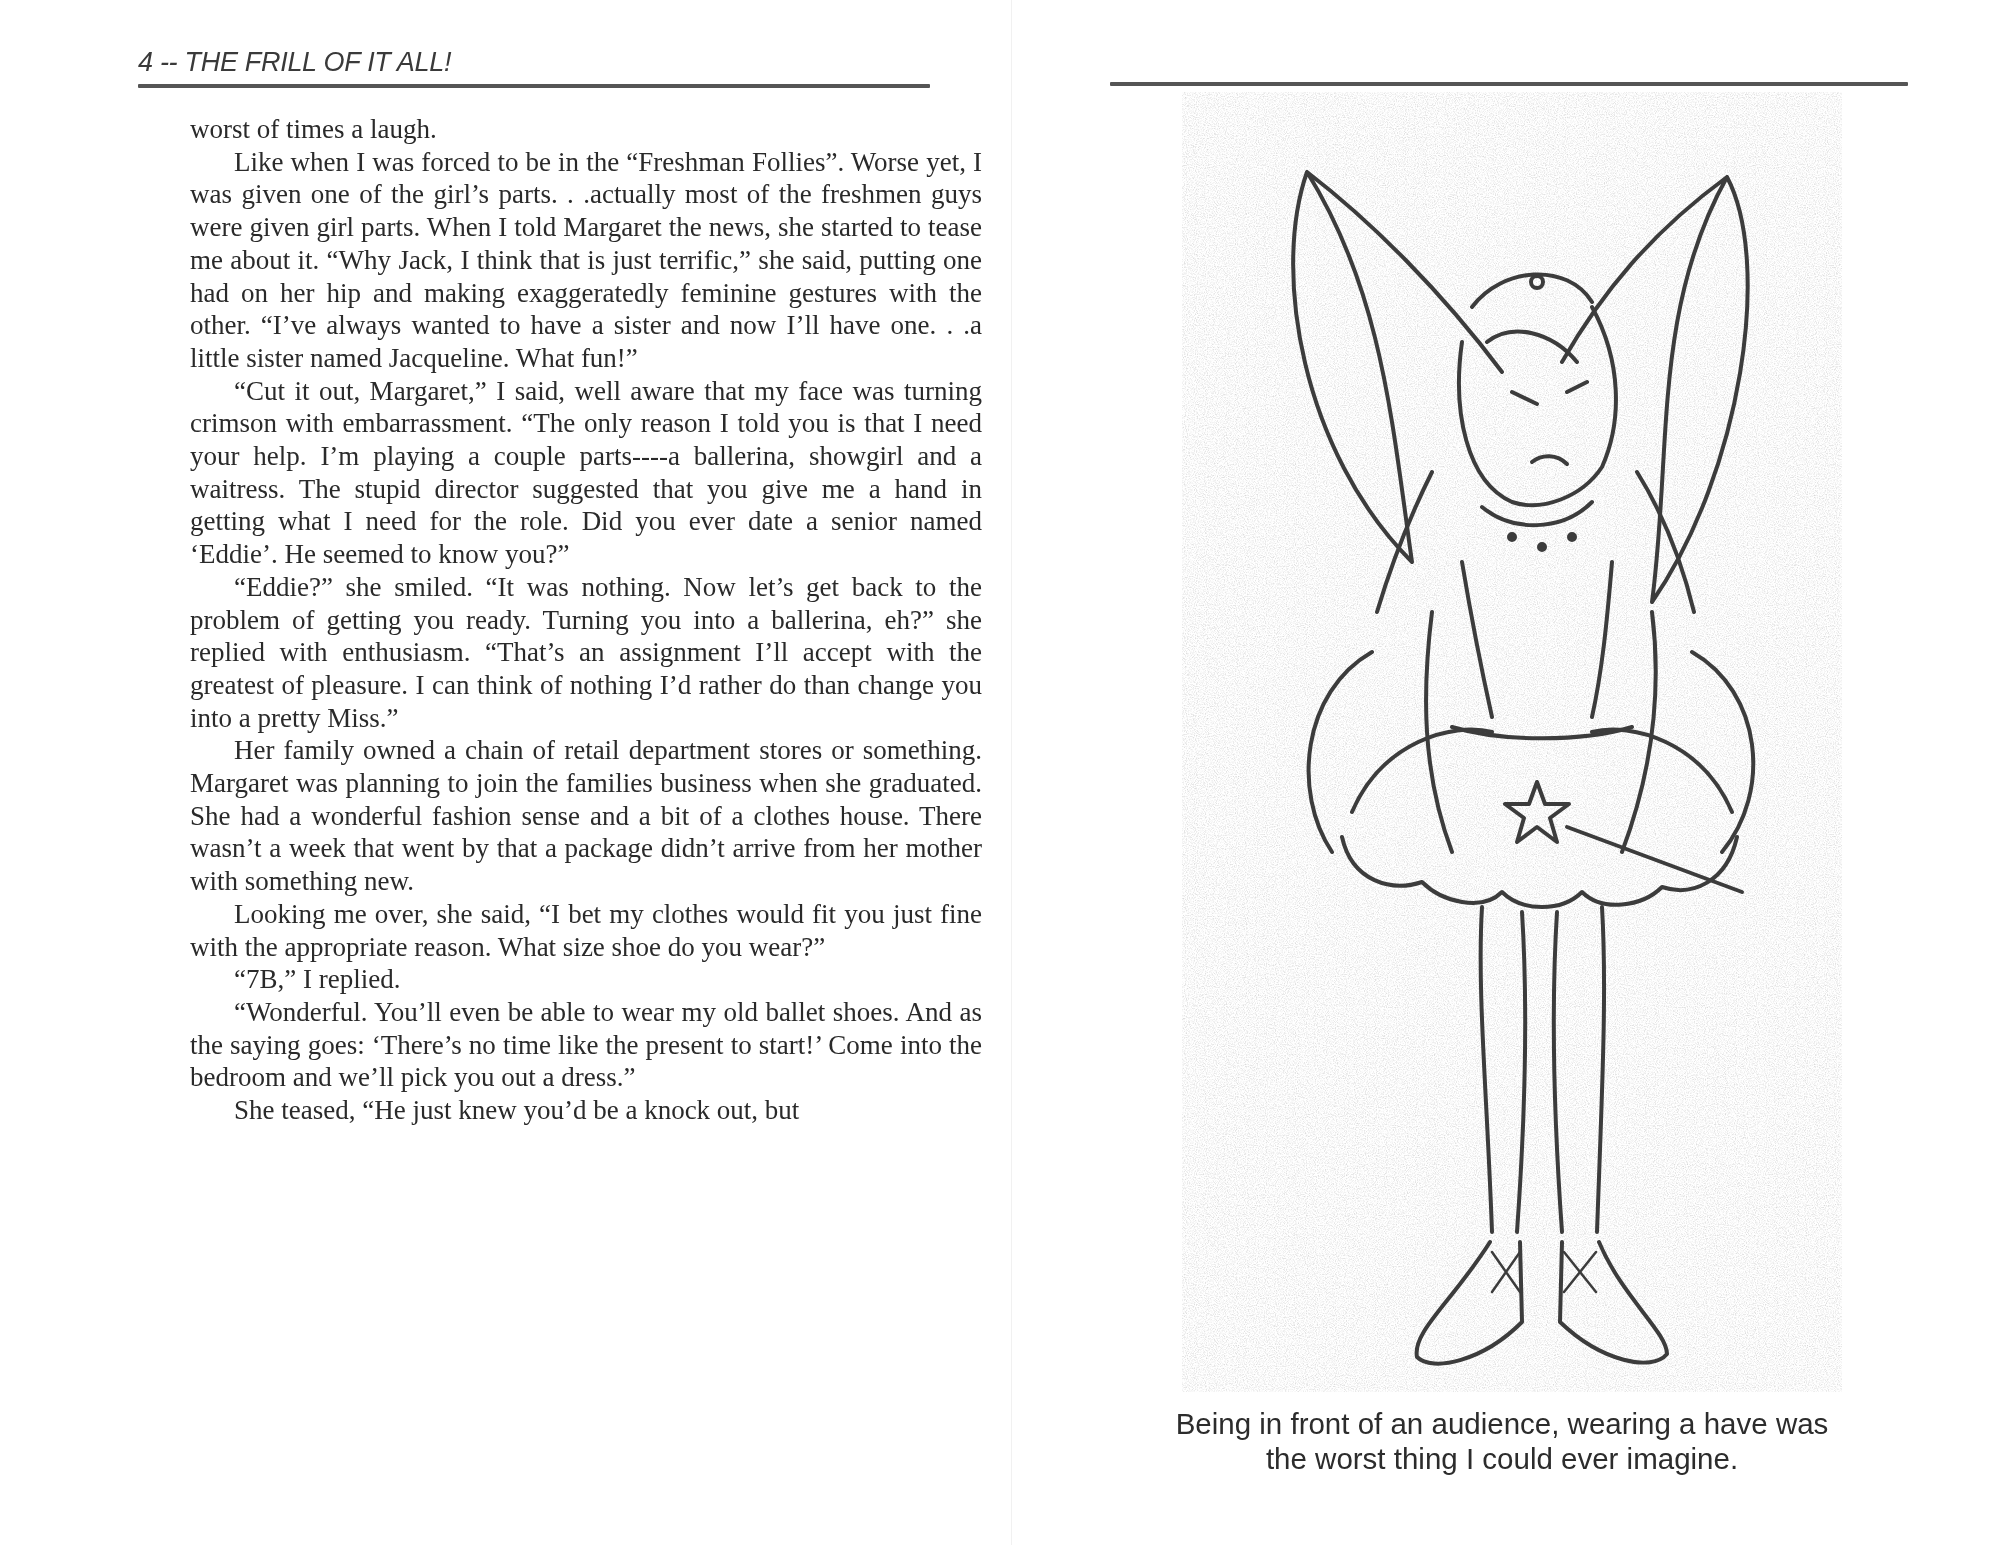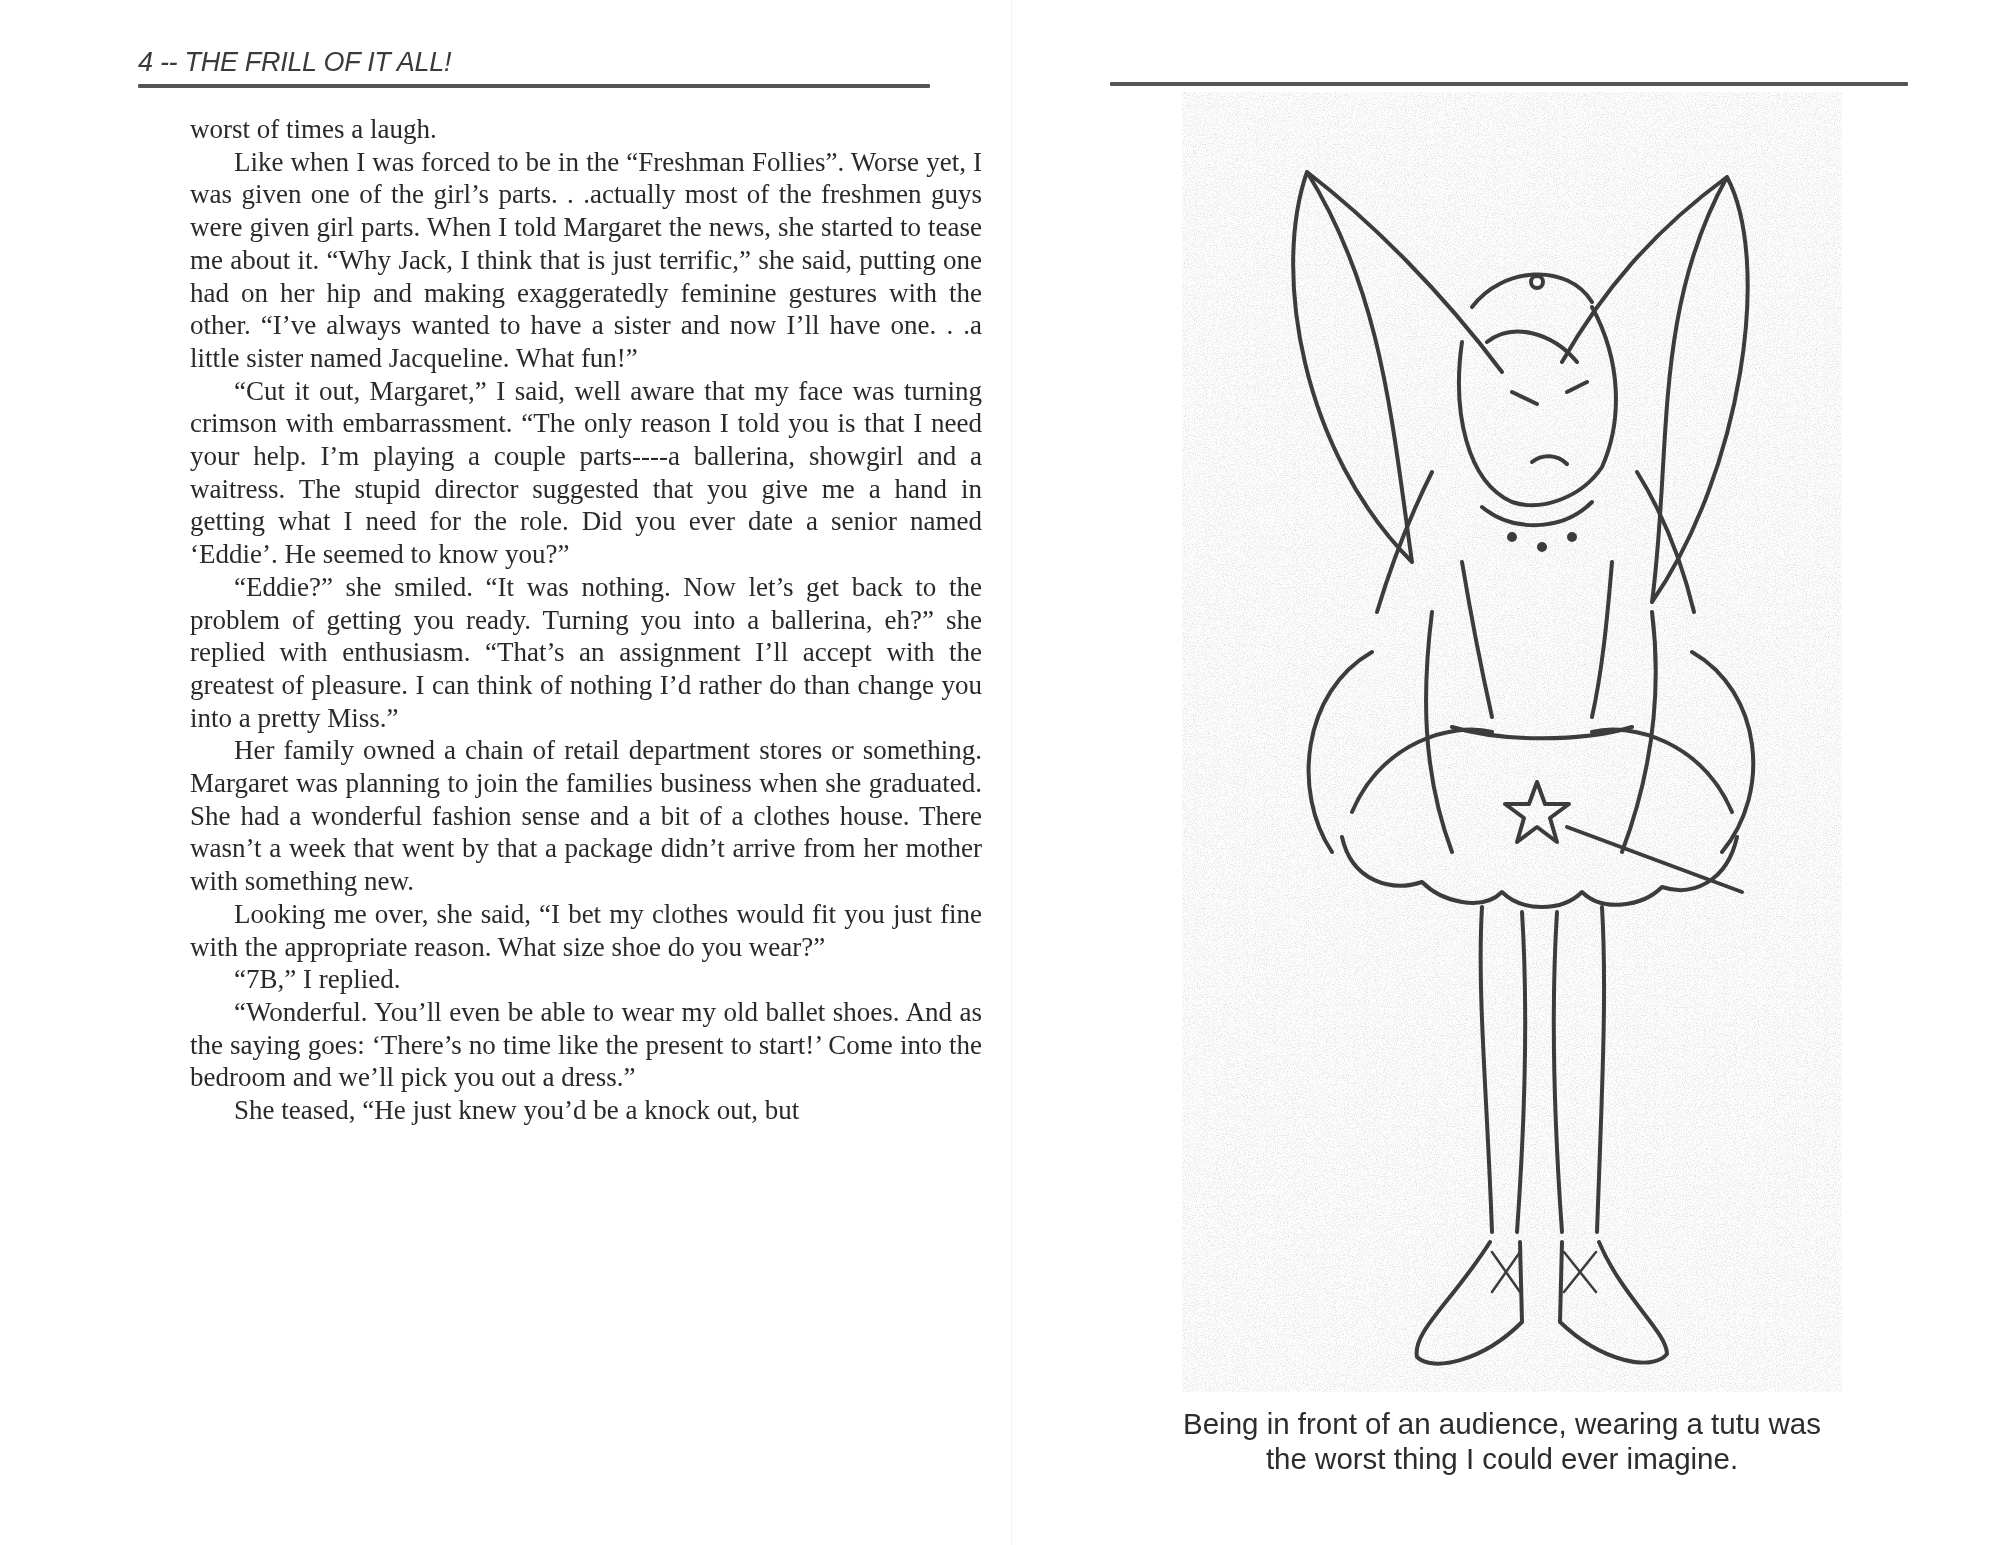--- a/index.html
+++ b/index.html
@@ -96,16 +96,16 @@
       <path d="M375 820 C 370 900, 370 1000, 380 1140 M420 815 C 425 900, 420 1000, 415 1140"></path>
     </g>
     <g>
       <path d="M308 1150 C 270 1210, 230 1240, 235 1265 C 250 1280, 300 1270, 340 1230 L 338 1150"></path>
       <path d="M380 1150 L 378 1230 C 420 1270, 470 1280, 485 1262 C 485 1240, 440 1205, 417 1150"></path>
       <path d="M310 1160 L 338 1200 M338 1160 L 310 1200 M382 1160 L 414 1200 M414 1160 L 382 1200" stroke-width="2.5"></path>
     </g>
   </svg>
 
   <div class="caption">
-    <div>Being in front of an audience, wearing a tutu was</div>
+    <div>Being in front of an audience, wearing a have was</div>
     <div>the worst thing I could ever imagine.</div>
   </div>
 </div>
 
 </body></html>

